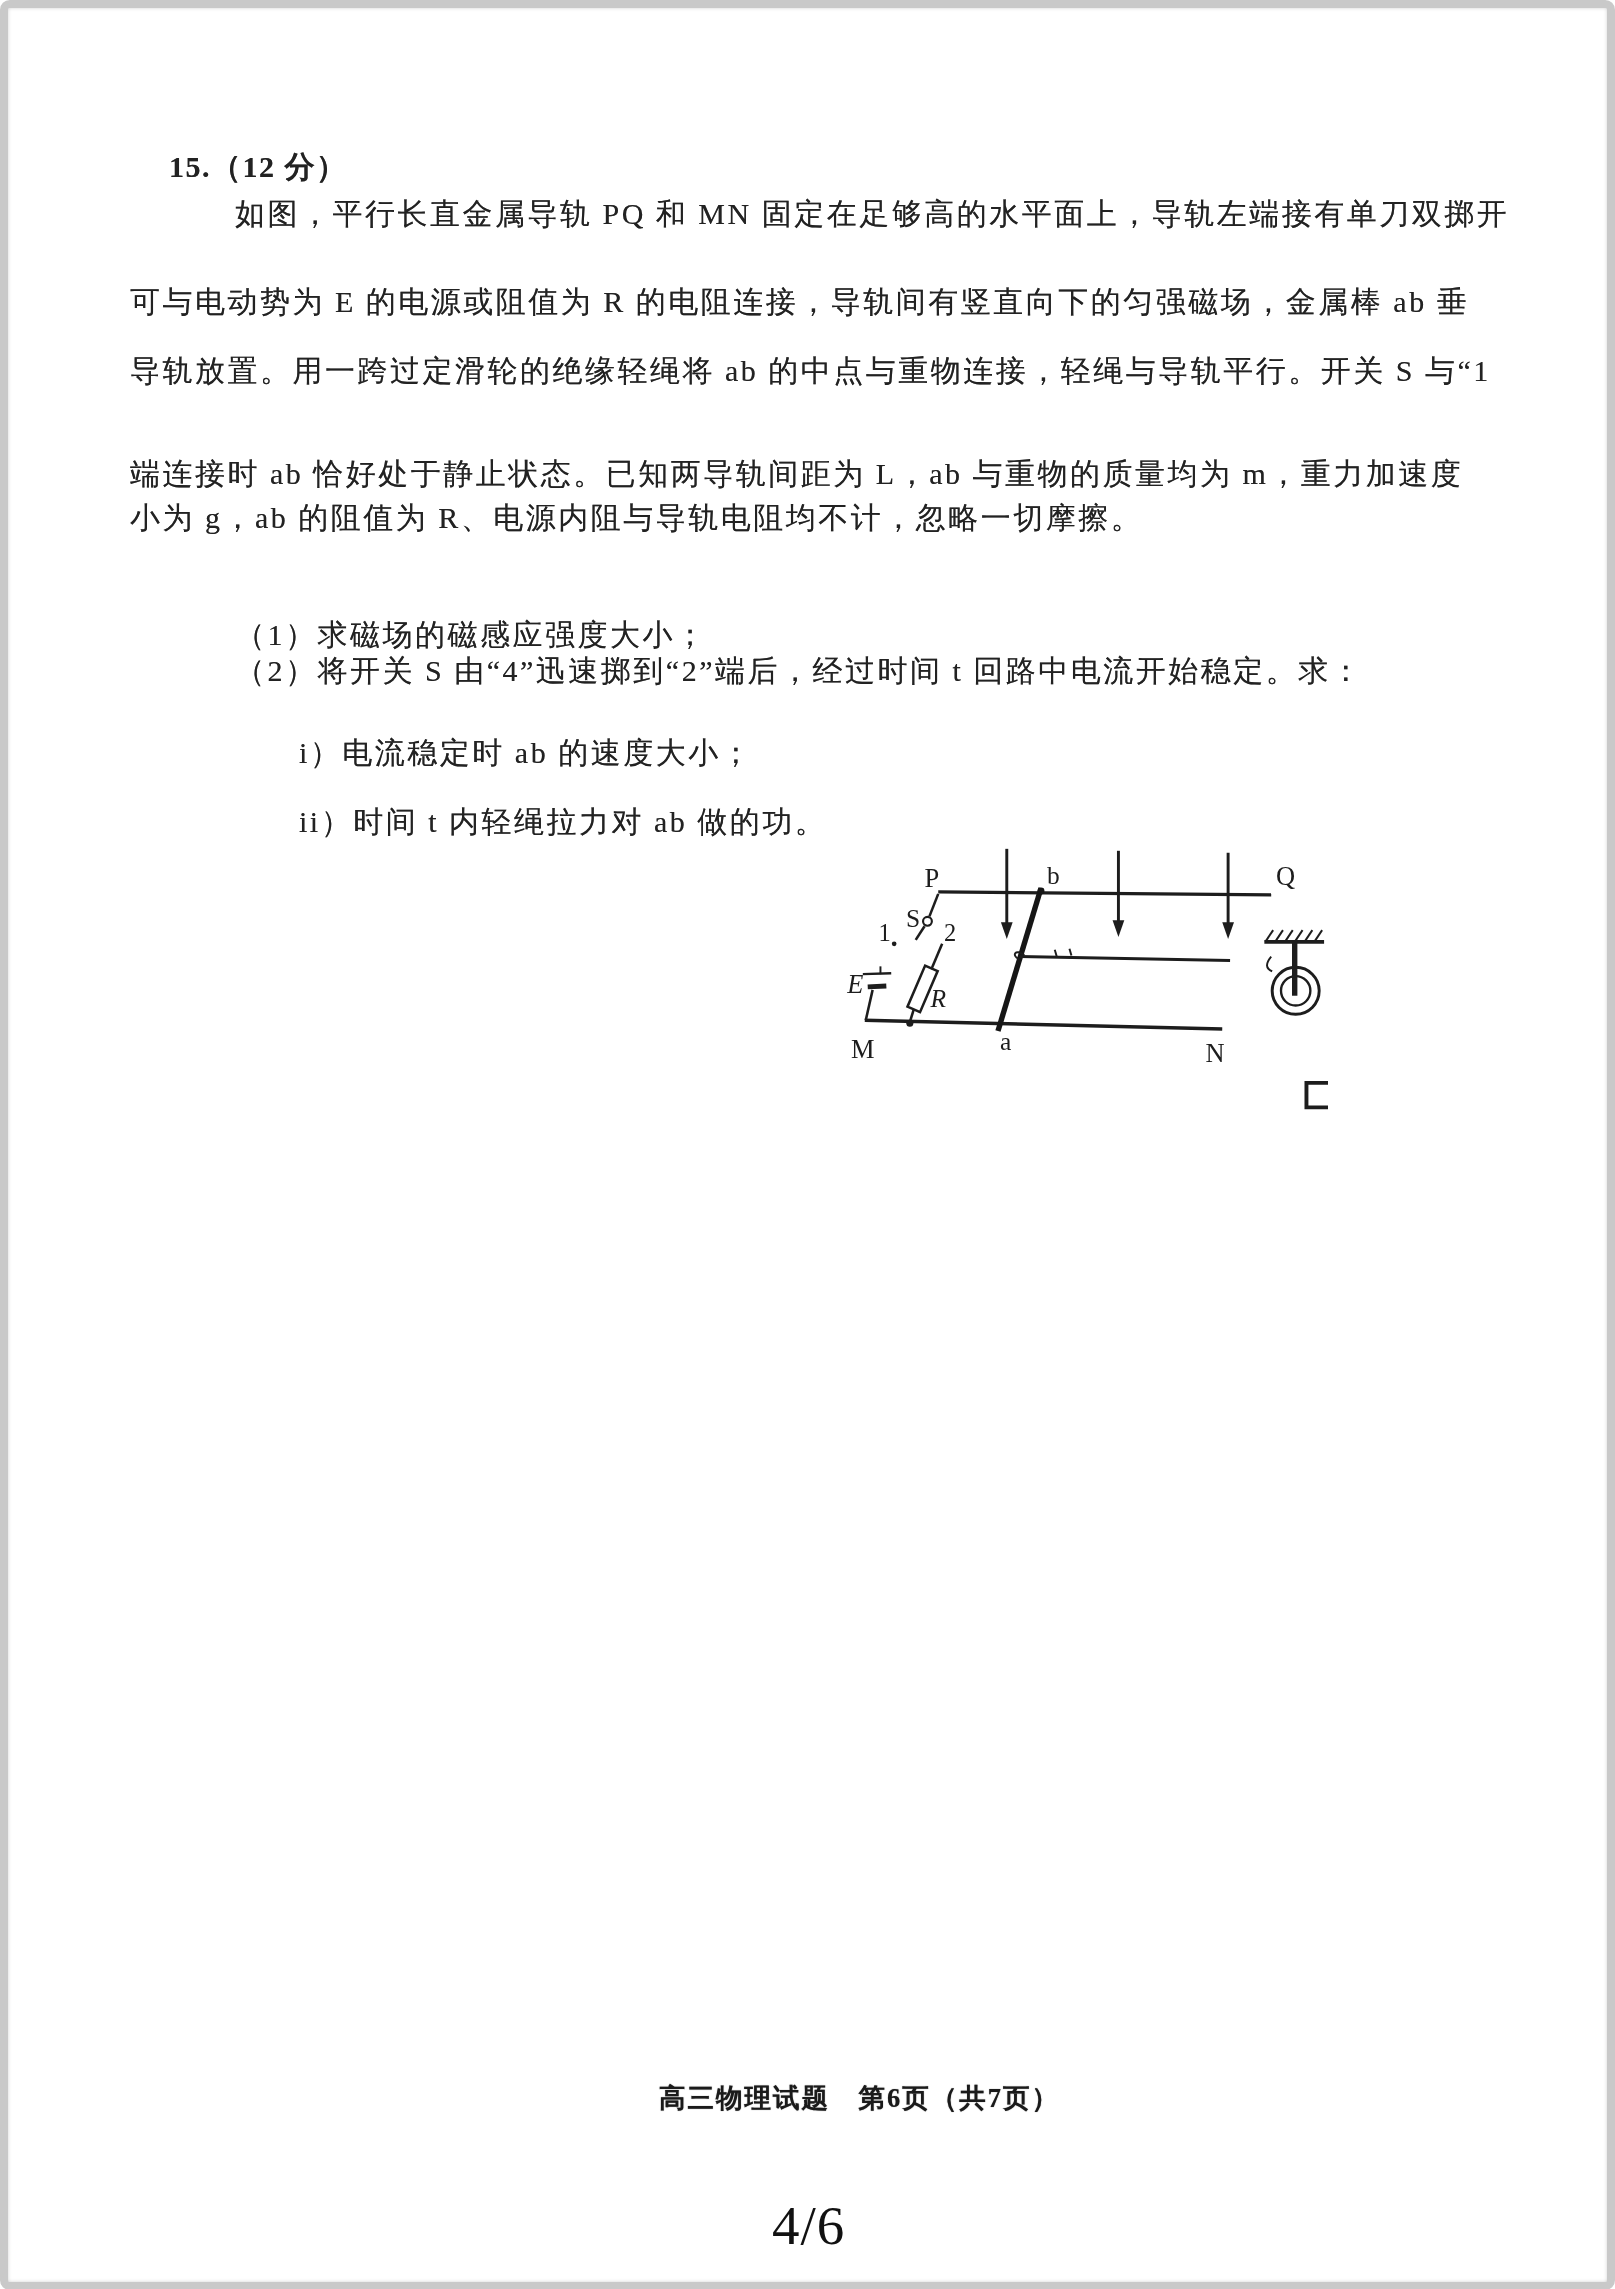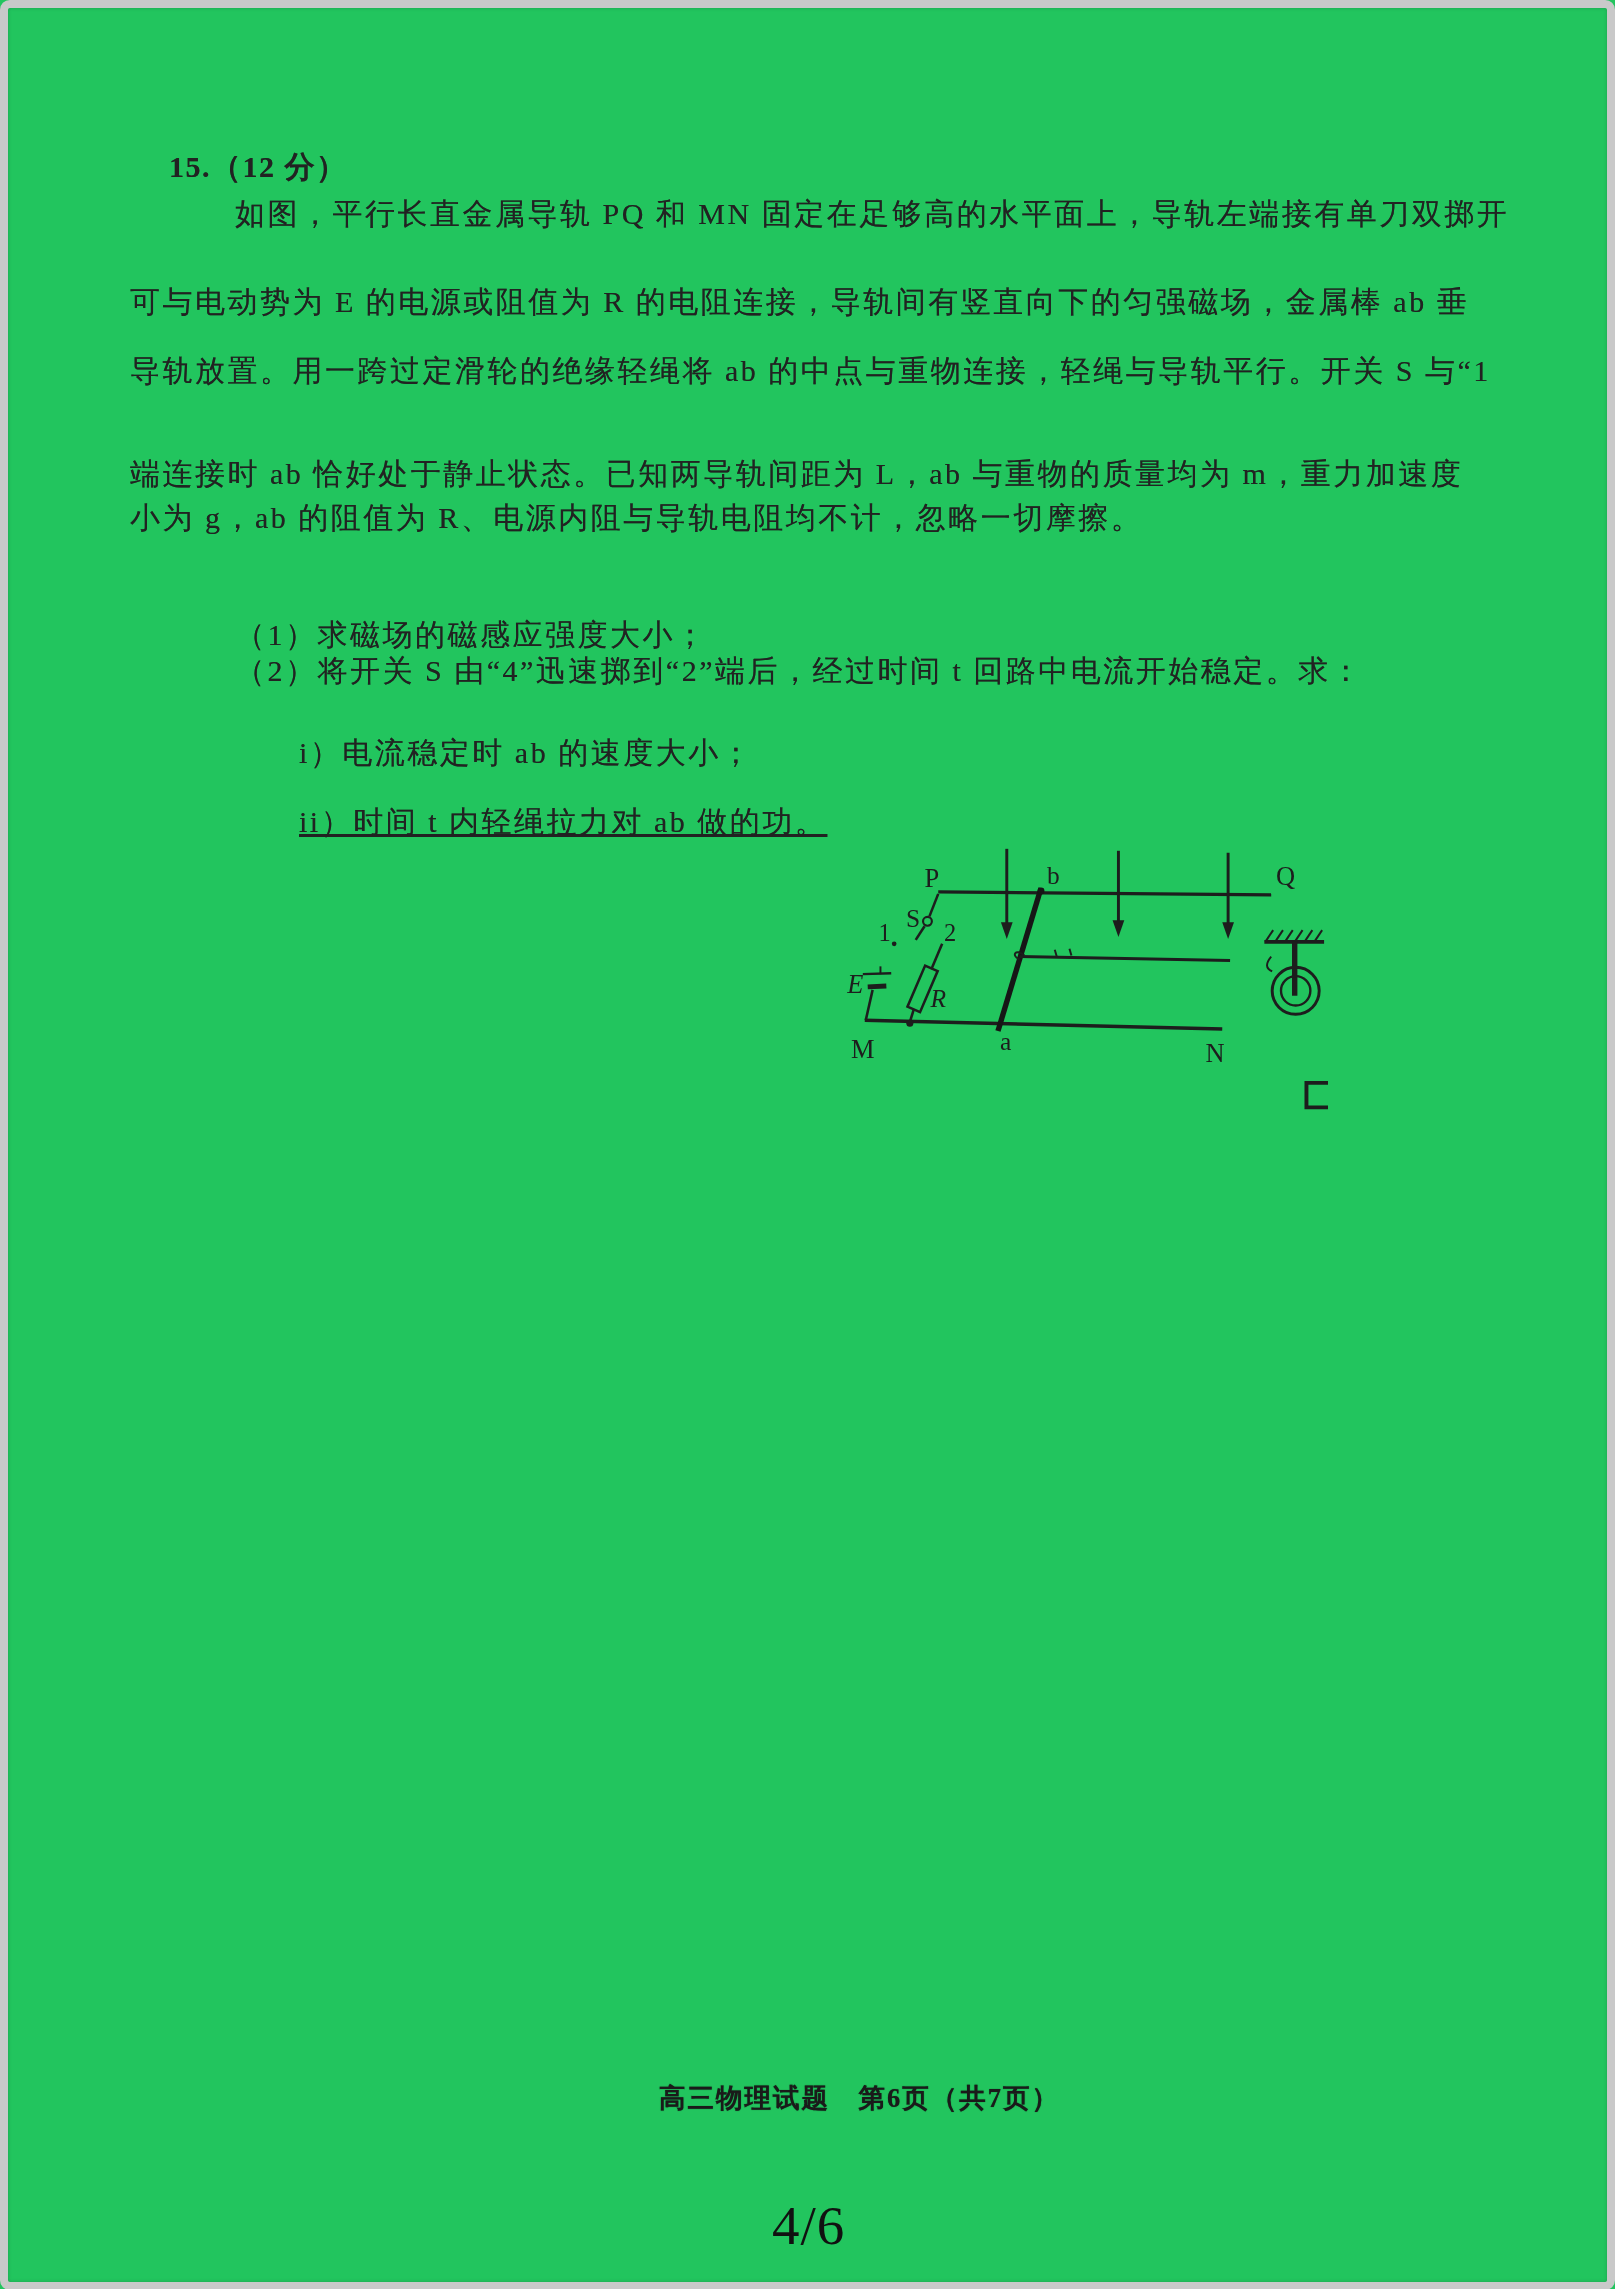--- a/index.html
+++ b/index.html
@@ -1,19 +1,19 @@
 <!DOCTYPE html>
 <html><head>
 <meta charset="utf-8">
 <style>
   html,body{margin:0;padding:0;background:#8f8f8f;}
   .page{
     position:relative;
     width:1615px;height:2290px;
-    background:#22c55e;
+    background:#ffffff;
     overflow:hidden;
     font-family:"Liberation Serif","DejaVu Serif",serif;
     color:#1d1d1d;
   }
   .scan-border{
     position:absolute;inset:0;
     border:8.8px solid #c9c9c9;
     border-radius:9.8px;
     pointer-events:none;
     box-shadow:inset 0 0 3.9px rgba(0,0,0,.18);
@@ -59,21 +59,21 @@
 
   <div class="txt" style="left:235px;top:194px;">如图，平行长直金属导轨 PQ 和 MN 固定在足够高的水平面上，导轨左端接有单刀双掷开</div>
   <div class="txt" style="left:130px;top:282px;">可与电动势为 E 的电源或阻值为 R 的电阻连接，导轨间有竖直向下的匀强磁场，金属棒 ab 垂</div>
   <div class="txt" style="left:130px;top:351px;">导轨放置。用一跨过定滑轮的绝缘轻绳将 ab 的中点与重物连接，轻绳与导轨平行。开关 S 与“1</div>
   <div class="txt" style="left:130px;top:425px;margin-top:29px;">端连接时 ab 恰好处于静止状态。已知两导轨间距为 L，ab 与重物的质量均为 m，重力加速度</div>
   <div class="txt" style="left:130px;top:498px;text-align:right;">小为 g，ab 的阻值为 R、电源内阻与导轨电阻均不计，忽略一切摩擦。</div>
 
   <div class="txt" style="left:235px;top:567px;margin-top:48px;">（1）求磁场的磁感应强度大小；</div>
   <div class="txt" style="left:235px;top:651px;">（2）将开关 S 由“4”迅速掷到“2”端后，经过时间 t 回路中电流开始稳定。求：</div>
   <div class="txt" style="left:299px;top:733px;">i）电流稳定时 ab 的速度大小；</div>
-  <div class="txt" style="left:299px;top:802px;text-decoration:underline;">ii）时间 t 内轻绳拉力对 ab 做的功。</div>
+  <div class="txt" style="left:299px;top:802px;">ii）时间 t 内轻绳拉力对 ab 做的功。</div>
 
   <svg style="position:absolute;left:833px;top:841px;" width="706" height="284" viewBox="0 0 720 290">
 
     <line x1="107" y1="52" x2="447" y2="55" stroke="#1d1d1d" stroke-width="3.4"></line>
 
     <line x1="32" y1="183" x2="397" y2="192" stroke="#1d1d1d" stroke-width="3.6"></line>
 
     <line x1="212" y1="48" x2="168" y2="194" stroke="#161616" stroke-width="5.5"></line>
     <circle cx="212" cy="51" r="3.5" fill="#161616"></circle>
 

